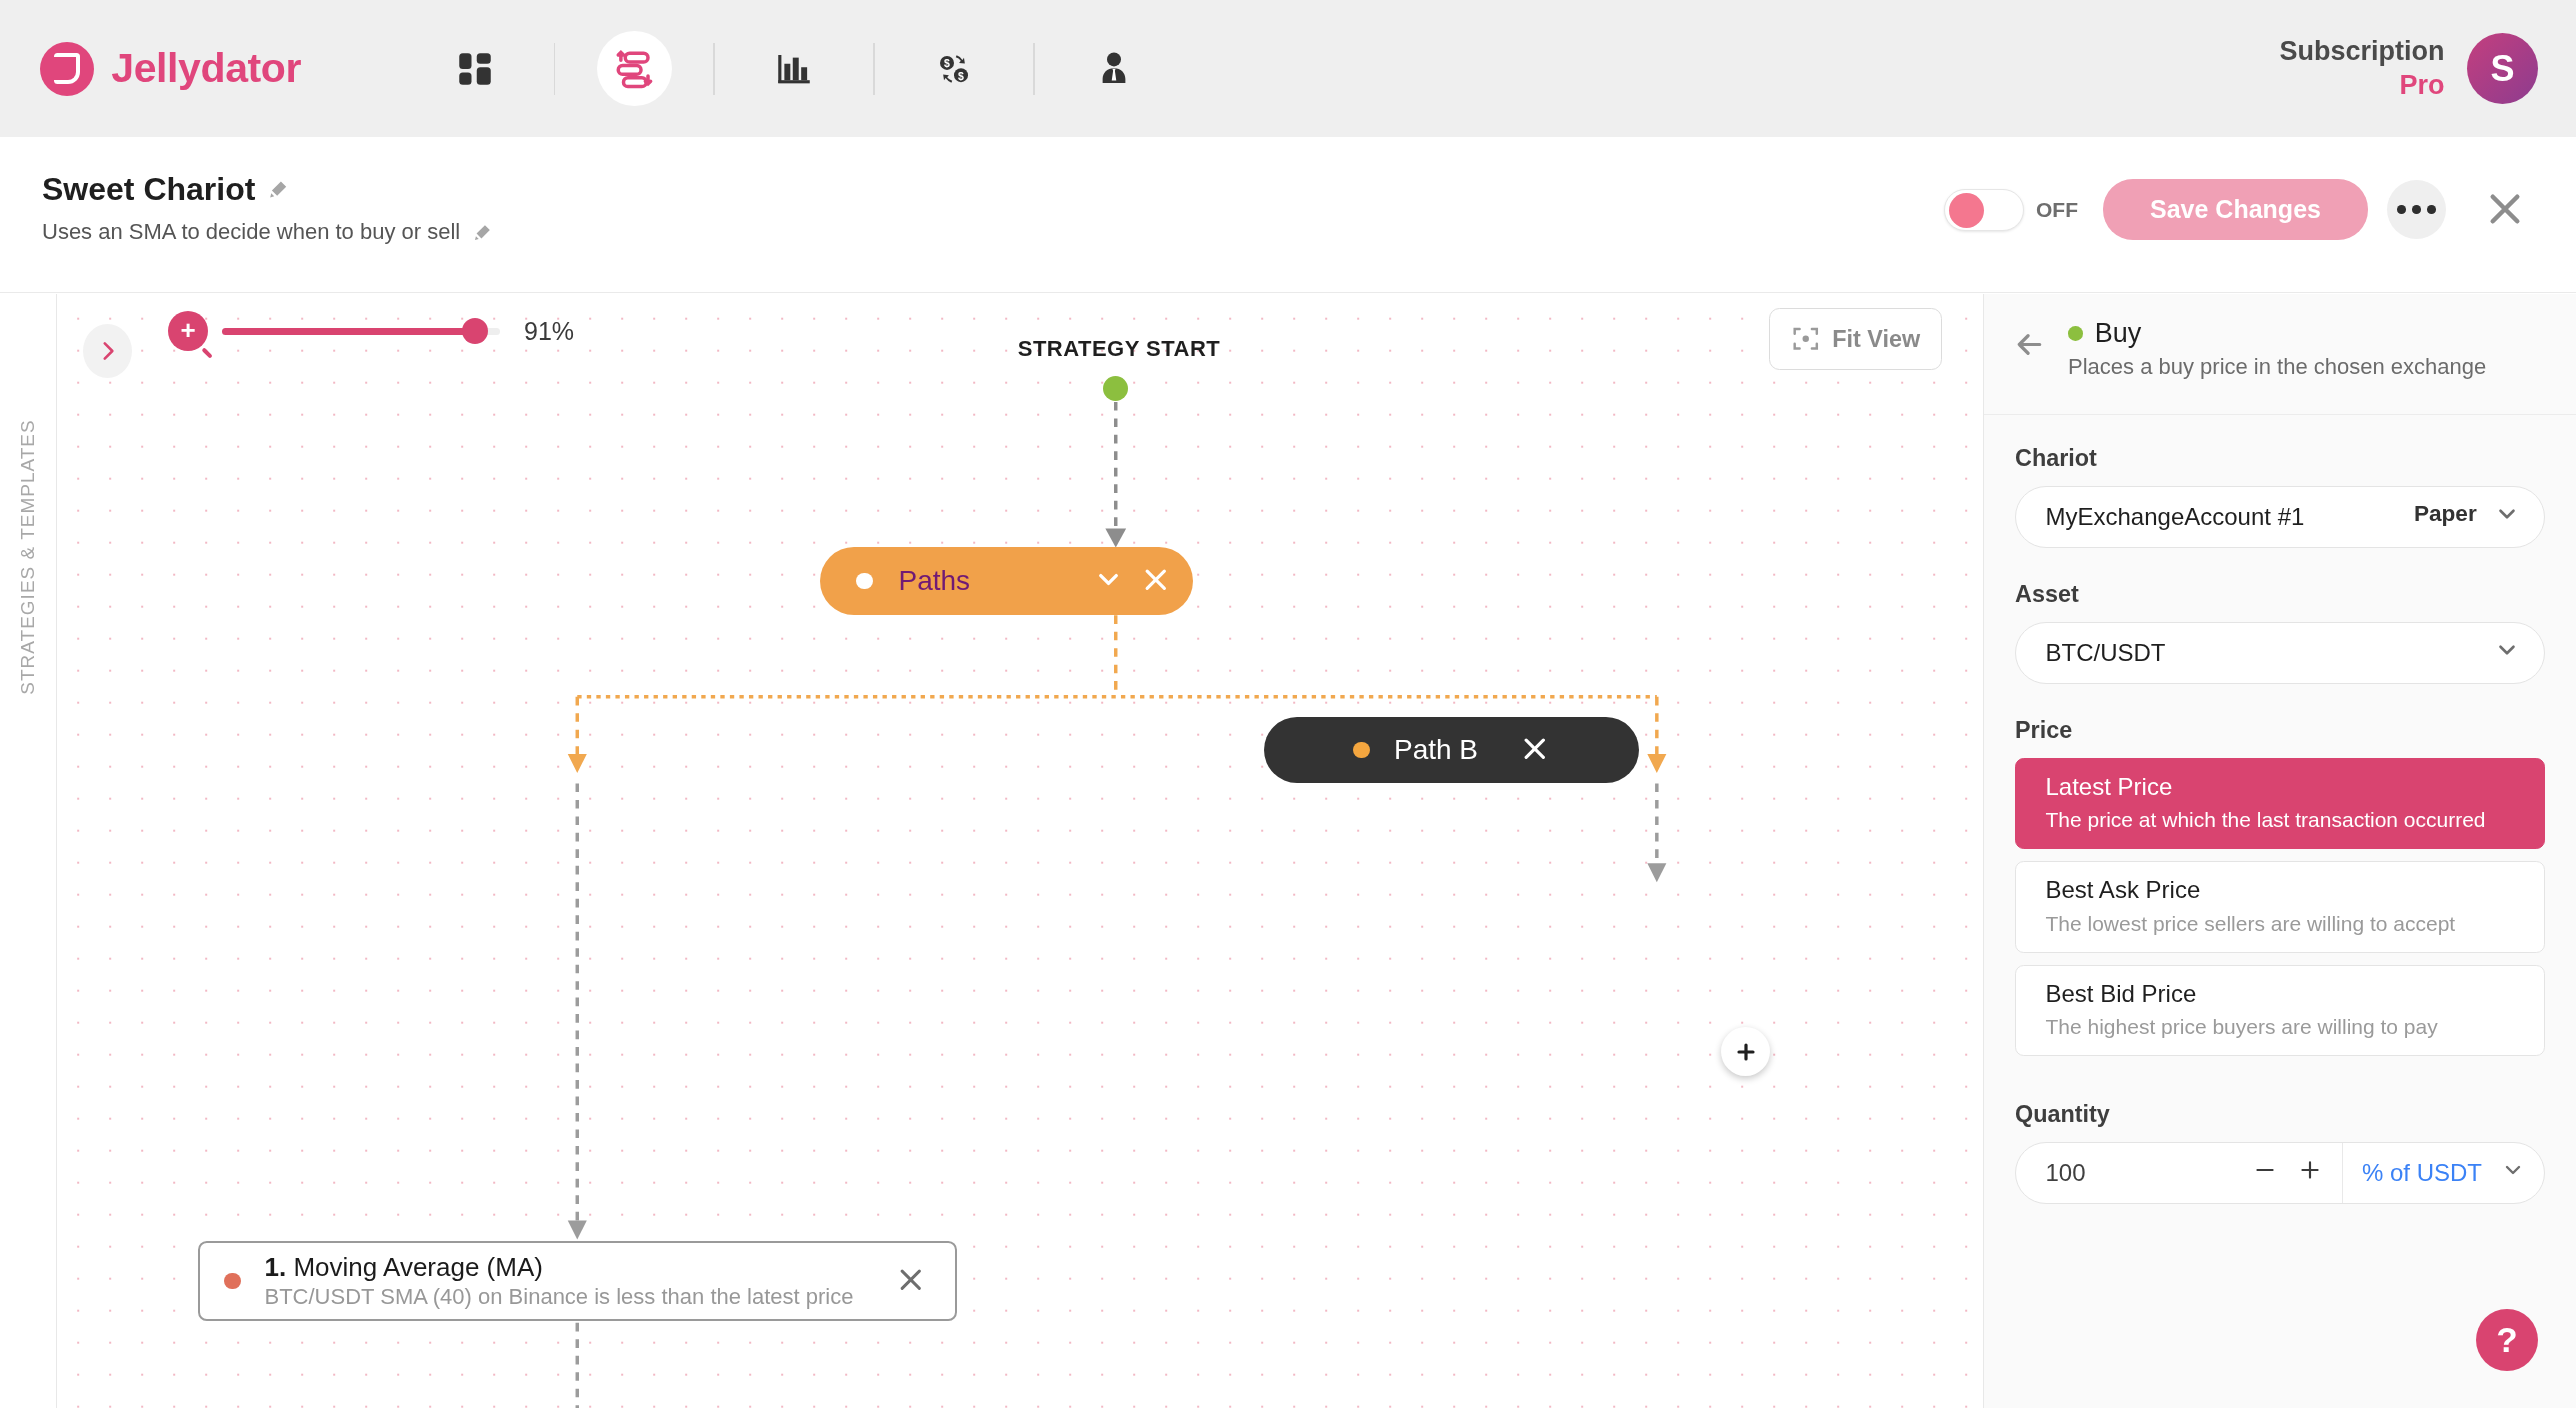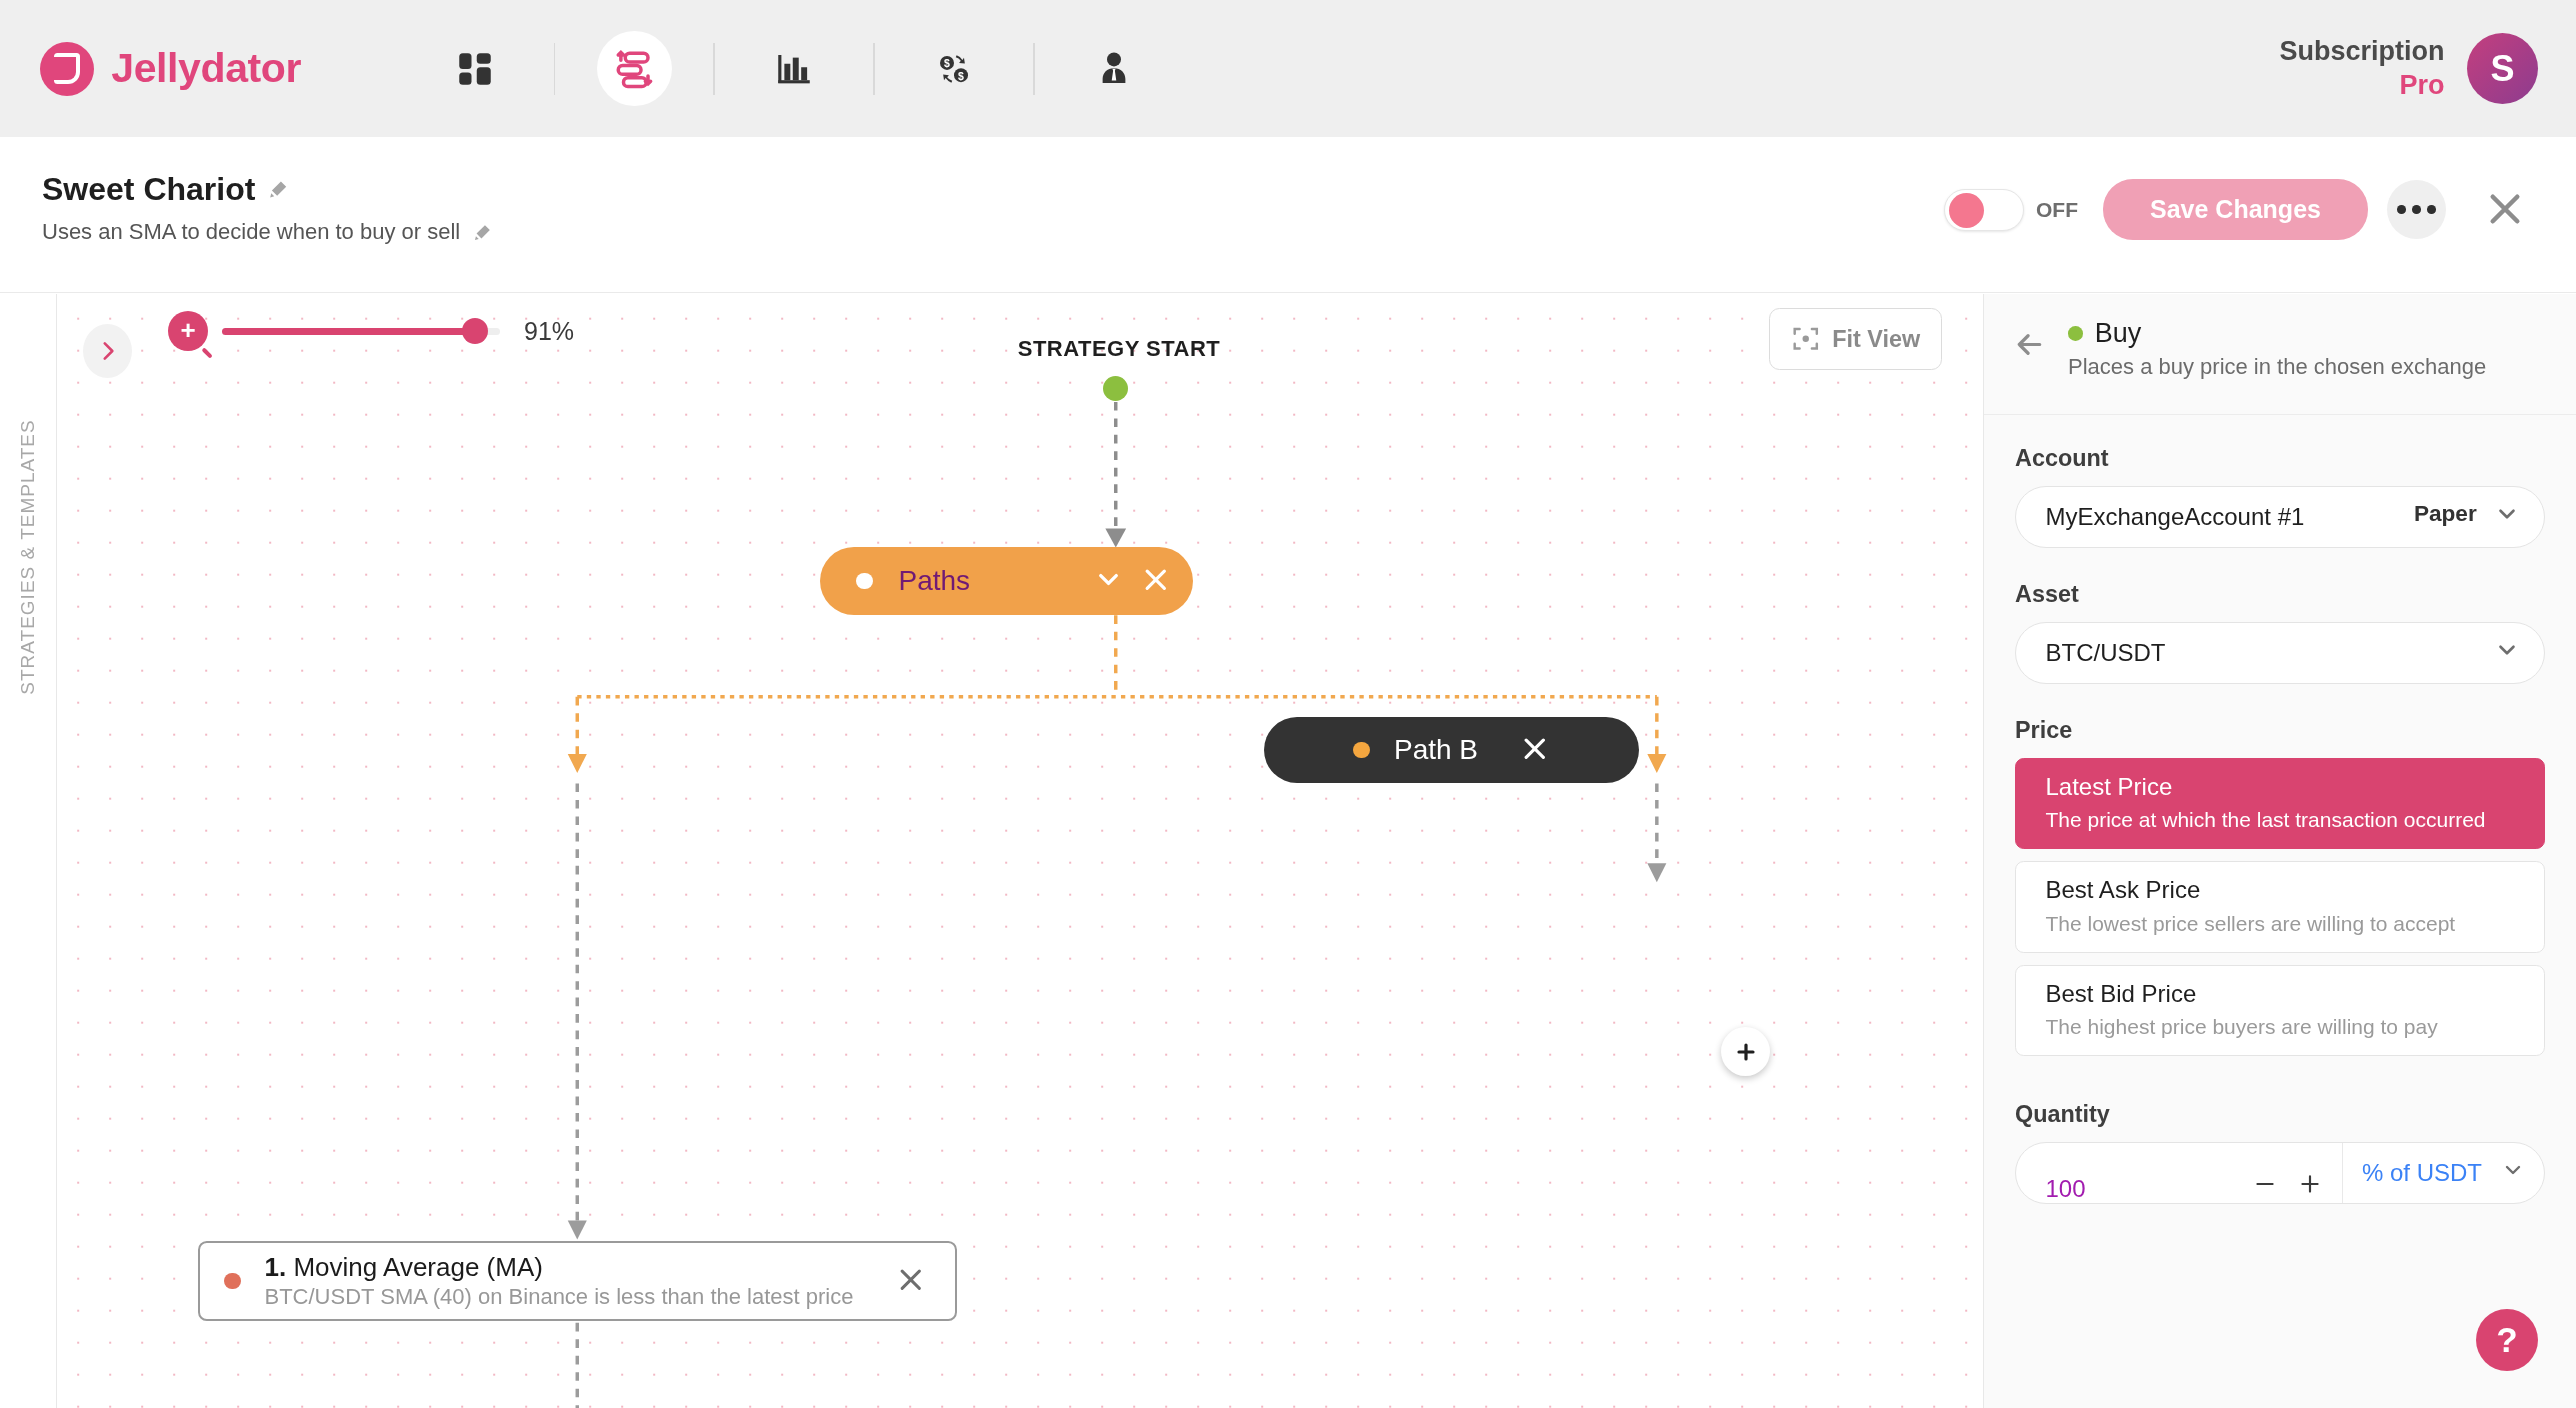--- a/index.html
+++ b/index.html
@@ -281,22 +281,22 @@
   .opt.sel { background: #d94470; border-color: #d94470; }
   .opt-t { font-size: 24px; color: #1f1f1f; line-height: 1.2; }
   .opt-d { font-size: 21px; color: #9a9a9a; margin-top: 6px; line-height: 1.2; }
   .opt.sel .opt-t, .opt.sel .opt-d { color: #ffffff; }
 
   .qty-row {
     display: flex; height: 62px;
     border: 0.9px solid #e4e4e4; border-radius: 31px; background: #fff; overflow: hidden;
   }
   .qty-input {
-    flex: 1 1 auto; display: flex; align-items: flex-end;
-    padding: 0 19px 0 29.5px; font-size: 24px; color: #a21caf;
+    flex: 1 1 auto; display: flex; align-items: center;
+    padding: 0 19px 0 29.5px; font-size: 24px; color: #404040;
     border-right: 0.9px solid #e9e9e9;
   }
   .qty-steps { margin-left: auto; display: flex; align-items: center; gap: 19px; color: #3a3a3a; }
   .qty-unit {
     flex: 0 0 201px; display: flex; align-items: center; justify-content: center; gap: 19px;
     font-size: 24px; color: #3b82f6;
   }
 
   .help-btn {
     position: absolute; right: 38px; bottom: 38px;
@@ -538,21 +538,21 @@
       <div class="panel-title">
         <span class="dot"></span>
         <span>Buy</span>
       </div>
       <div class="panel-sub">Places a buy price in the chosen exchange</div>
     </div>
   </div>
 
   <div class="panel-body">
 
-    <div class="field-label">Account</div>
+    <div class="field-label">Chariot</div>
     <div class="select">
       <span>MyExchangeAccount #1</span>
       <span class="right">
         <span class="badge">Paper</span>
         <span>
           <svg width="26" height="26" viewBox="0 0 24 24" fill="none" stroke="#6e6e6e" stroke-width="2.4" stroke-linecap="round" stroke-linejoin="round">
               <path d="M6 9l6 6 6-6"></path>
             </svg>
         </span>
       </span>

